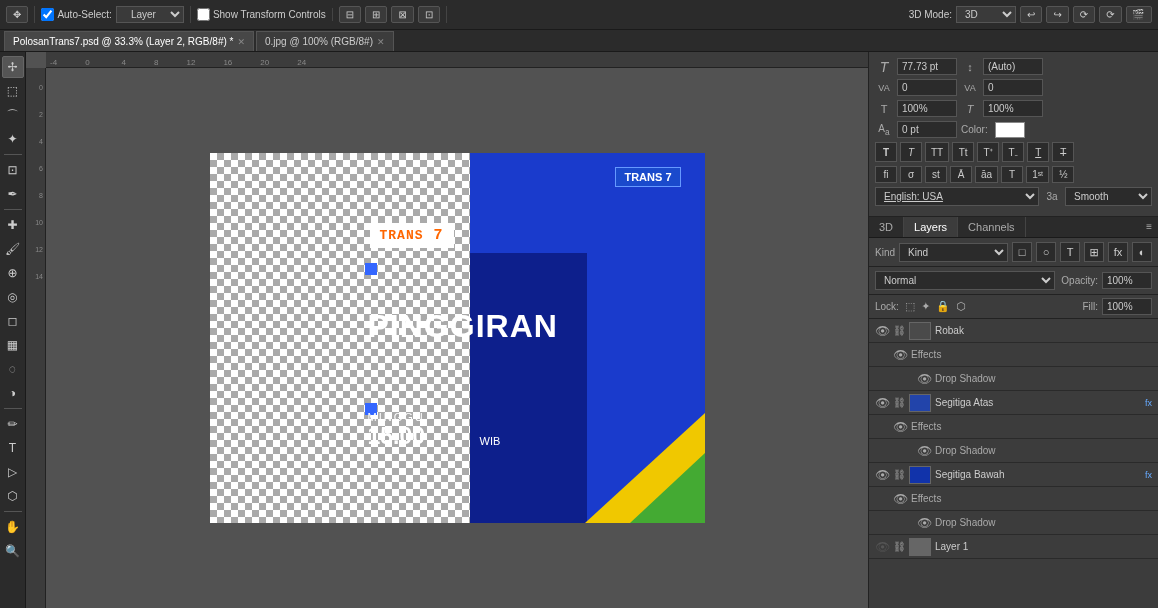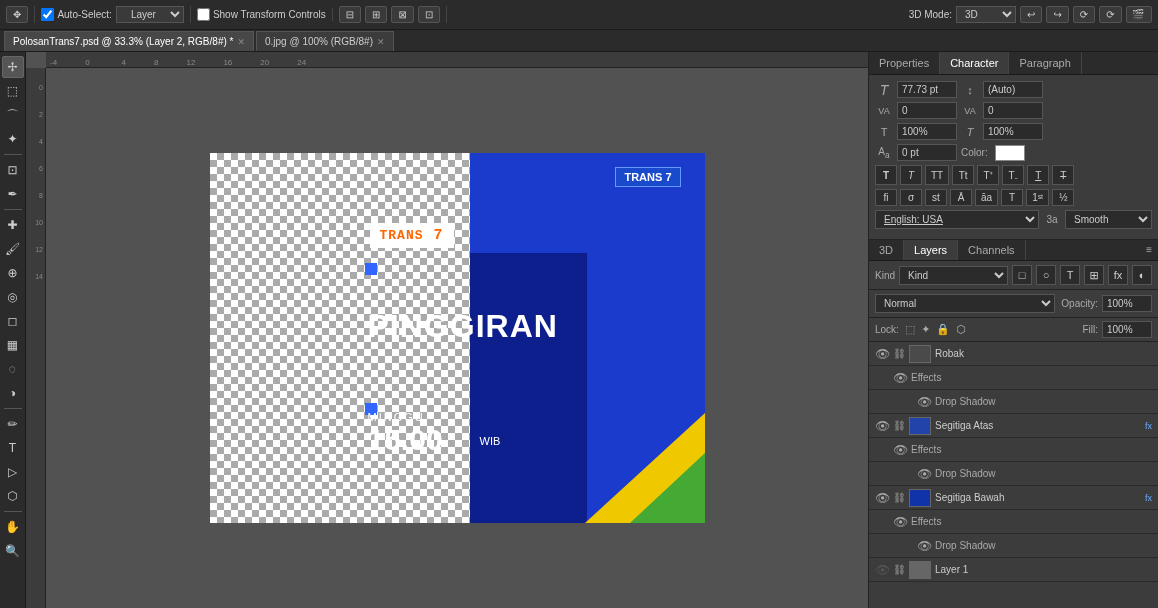--- a/index.html
+++ b/index.html
@@ -203,21 +203,21 @@
       top: 258px;
       left: 158px;
       font-size: 11px;
       color: white;
       letter-spacing: 2px;
     }
     .time-text {
       position: absolute;
       top: 270px;
       left: 158px;
-      font-size: 30px;
+      font-size: 23px;
       font-weight: bold;
       color: white;
     }
     .wib-text {
       position: absolute;
       top: 282px;
       left: 270px;
       font-size: 11px;
       color: white;
     }
@@ -546,25 +546,20 @@
         <div style="position:absolute;bottom:0;right:0;width:120px;height:110px;">
           <div style="position:absolute;bottom:0;right:0;width:0;height:0;border-style:solid;border-width:0 0 110px 120px;border-color:transparent transparent #f0c800 transparent;"></div>
           <div style="position:absolute;bottom:0;right:0;width:0;height:0;border-style:solid;border-width:0 0 70px 75px;border-color:transparent transparent #44aa33 transparent;"></div>
         </div>
       </div>
     </div>
   </div>
 
   <div id="right-panel">
 
-    <div id="panel-tabs">
-      <div class="panel-tab">Properties</div>
-      <div class="panel-tab active">Character</div>
-      <div class="panel-tab">Paragraph</div>
-    </div>
 
     <div id="character-panel">
 
 
       <div class="char-row">
         <span class="char-icon" style="font-style:italic;font-size:14px;">T</span>
         <input class="char-input" type="text" value="77.73 pt" style="">
         <span class="char-icon">↕</span>
         <input class="char-input" type="text" value="(Auto)" style="">
       </div>

